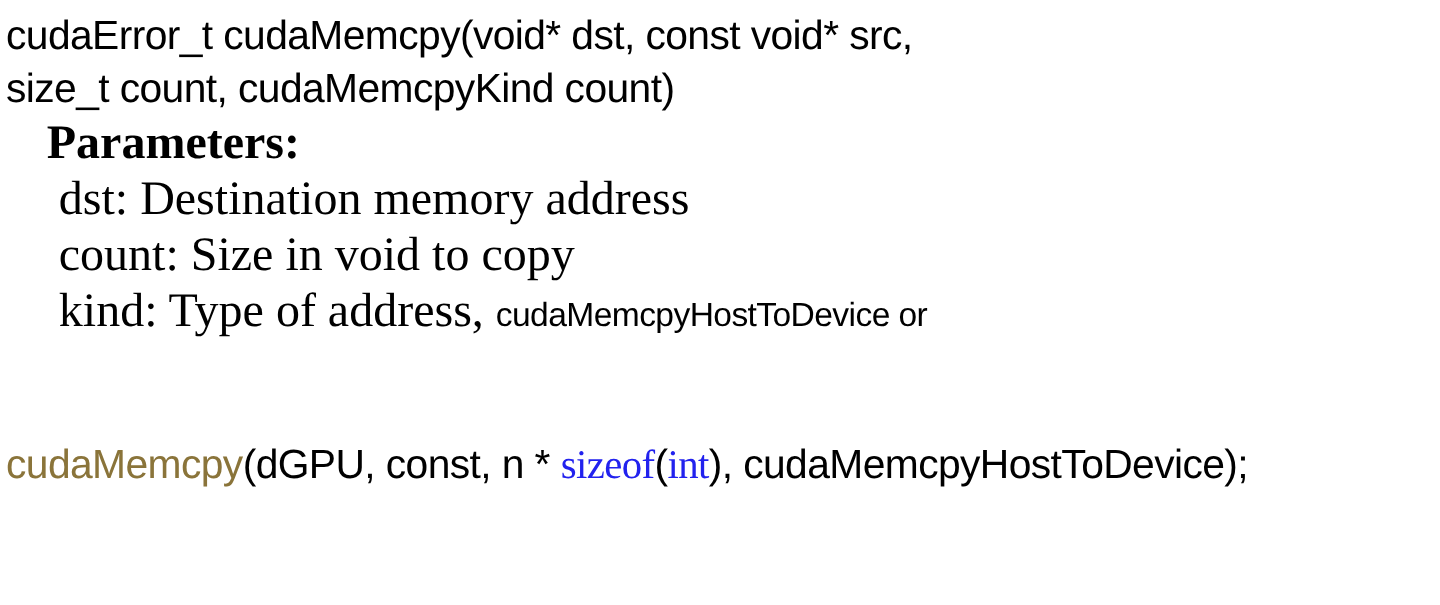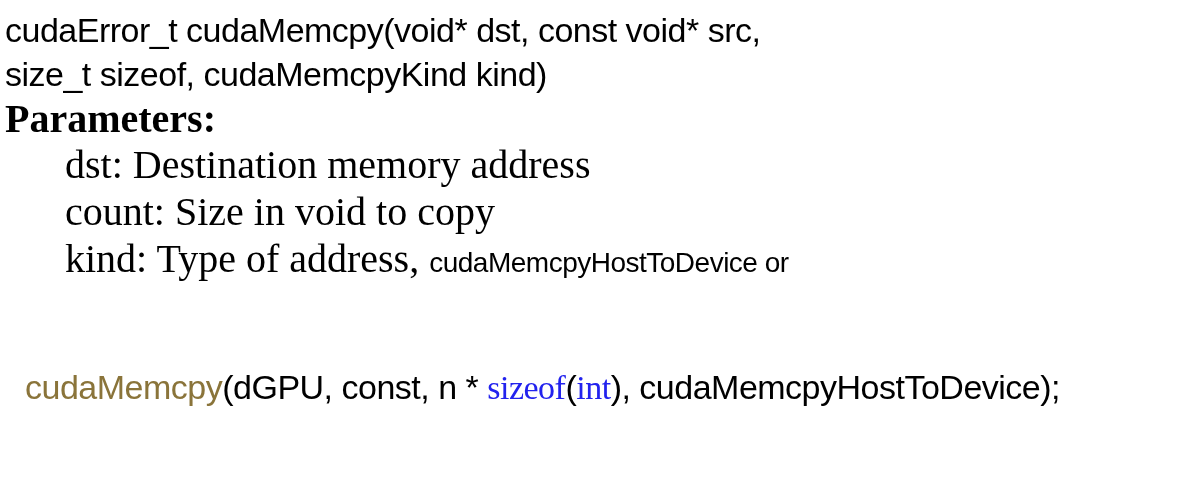--- a/index.html
+++ b/index.html
@@ -21,54 +21,55 @@
     font-size: 34px;
     line-height: 44px;
     letter-spacing: -0.5px;
     white-space: pre;
   }
   .params-heading {
     font-family: "Liberation Serif", serif;
     font-weight: bold;
     font-size: 40px;
     line-height: 45px;
+    margin-left: 34px;
   }
   .param {
     font-family: "Liberation Serif", serif;
     font-size: 40px;
     line-height: 47px;
-    margin-left: 60px;
+    margin-left: 44px;
     white-space: pre;
   }
   .code-inline {
     font-family: "Liberation Sans", sans-serif;
     font-size: 28px;
     letter-spacing: -0.5px;
   }
   .spacer {
     height: 78px;
   }
   .code-line {
     font-family: "Liberation Sans", sans-serif;
     font-size: 34px;
     line-height: 46px;
     letter-spacing: -0.5px;
     white-space: pre;
   }
-  .fn { color: var(--fn-color, #8a743a); margin-left: 20px; }
+  .fn { color: var(--fn-color, #8a743a); }
   .kw { color: var(--kw-color, #2222ee); font-family: Liberation Serif, serif; }
 </style>
 </head>
 <body style="background: rgb(255, 255, 255);">
 
 <div class="page" style="color: rgb(0, 0, 0);">
 
   <div class="sig">cudaError_t cudaMemcpy(void* dst, const void* src,</div>
 
-  <div class="sig">size_t sizeof, cudaMemcpyKind kind)</div>
+  <div class="sig">size_t count, cudaMemcpyKind count)</div>
 
   <div class="params-heading">Parameters:</div>
 
   <div class="param">dst: Destination memory address</div>
 
 
   <div class="param">count: Size in void to copy</div>
 
   <div class="param"><span>kind: Type of address, </span><span class="code-inline">cudaMemcpyHostToDevice or</span></div>
 

